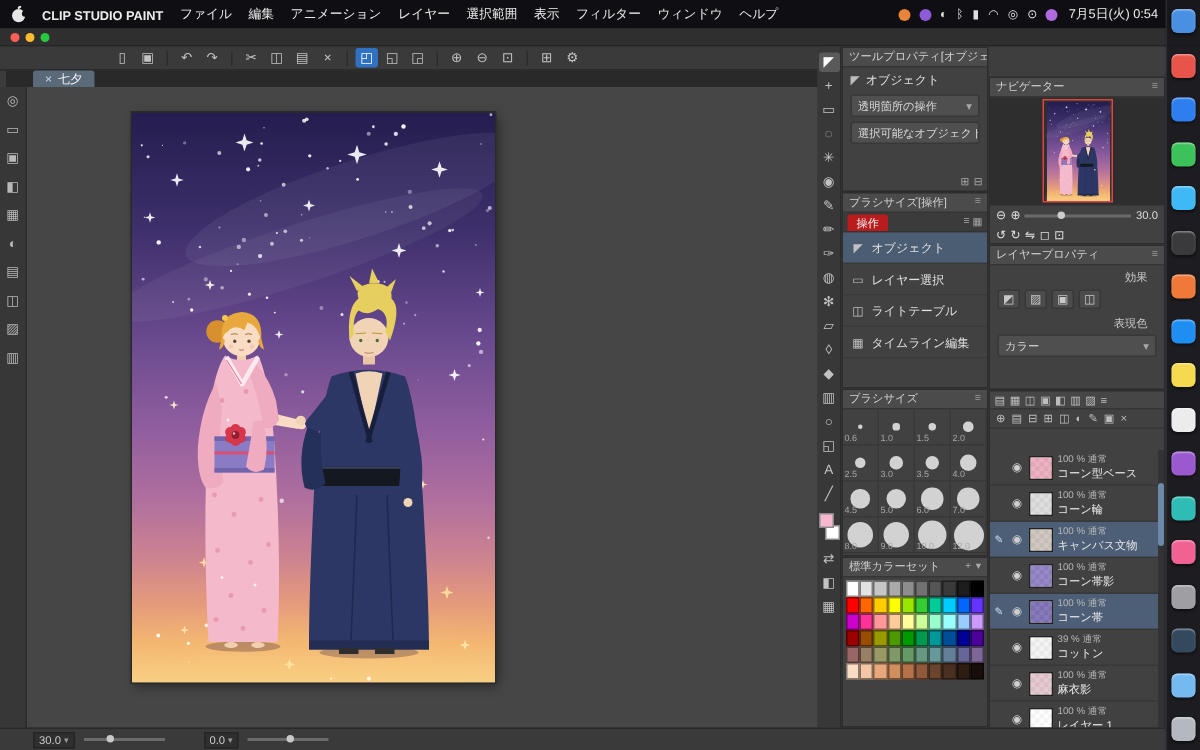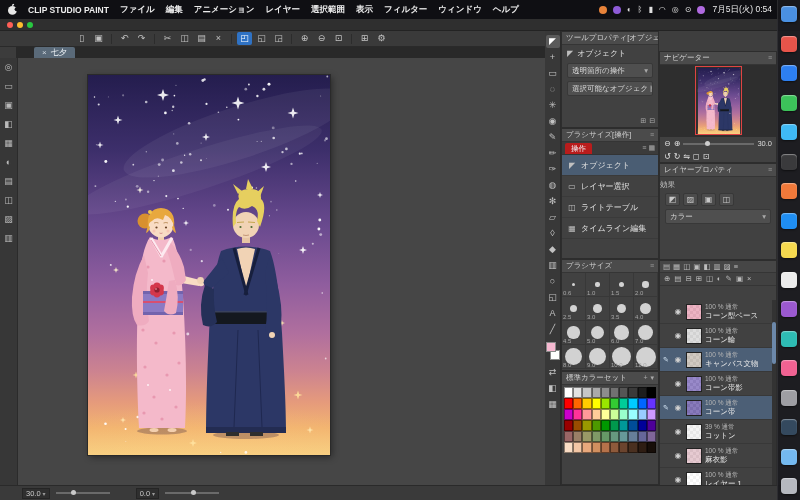--- a/index.html
+++ b/index.html
@@ -6,42 +6,42 @@
 html,body{width:800px;height:500px;overflow:hidden;background:#222;
  font-family:"Liberation Sans","DejaVu Sans",sans-serif;}
 #screen{position:absolute;inset:0;width:800px;height:500px;background:#3c3c3c;overflow:hidden;}
 
 
 #menubar{position:absolute;left:0;top:0;width:800px;height:19px;background:#0f0f13;
  display:flex;align-items:center;padding:0 28px 0 7px;color:#ececec;font-size:8.5px;}
 .apple{width:12px;height:13px;margin-right:9px;flex:0 0 auto;}
 .appname{font-weight:bold;margin-right:11px;white-space:nowrap;}
 #menus{display:flex;gap:11px;white-space:nowrap;}
-.menu{cursor:default;font-weight:bold;}
+.menu{cursor:default;}
 .mb-right{margin-left:auto;display:flex;align-items:center;gap:7px;}
 #mb-status{display:flex;align-items:center;gap:6px;}
 .micon{font-size:8px;color:#e0e0e0;line-height:19px;}
 .mdot{width:8px;height:8px;border-radius:50%;}
 #clock{white-space:nowrap;font-size:8.5px;}
 
 
 #titlebar{position:absolute;top:19px;left:0;width:800px;height:12px;background:#2f2f2f;
  border-bottom:1px solid #232323;text-align:center;font-size:8px;color:#b6b6b6;line-height:11px;}
 .tl{position:absolute;top:3px;width:6px;height:6px;border-radius:50%;}
 .tl.r{left:7px;background:#ff5f57;} .tl.y{left:17px;background:#febc2e;} .tl.g{left:27px;background:#28c840;}
 
 
 #toolbar{position:absolute;top:31px;left:0;width:545px;height:16px;background:#3a3a3a;
  border-bottom:1px solid #2a2a2a;display:flex;align-items:center;padding-left:74px;gap:2px;}
 .tbicon{width:15px;height:13px;font-size:9px;line-height:13px;text-align:center;color:#c3c3c3;border-radius:2px;}
 .tbicon.active{background:#2f72c4;color:#fff;}
 .tbsep{width:1px;height:10px;background:#2c2c2c;margin:0 3px;}
 
 
-#tabbar{position:absolute;top:47px;left:16px;width:545px;height:11px;background:#292929;
+#tabbar{position:absolute;top:47px;left:4px;width:545px;height:11px;background:#292929;
  display:flex;align-items:flex-end;padding-left:18px;}
 .tab{height:11px;background:#5a6a79;color:#eef2f6;font-size:8px;line-height:11px;
  padding:0 8px;display:flex;gap:4px;align-items:center;border-radius:2px 2px 0 0;}
 .tabclose::before{content:"×";font-size:8px;color:#cfd7df;}
 
 
 #leftstrip{position:absolute;top:58px;left:0;width:18px;height:427px;background:#373737;
  border-right:1px solid #2b2b2b;display:flex;flex-direction:column;align-items:center;padding-top:3px;gap:6px;}
 .lsicon{width:13px;height:13px;font-size:9px;color:#b9b9b9;text-align:center;line-height:13px;}
 
@@ -110,21 +110,21 @@
 
 .nav-thumb-wrap{height:72px;background:#2e2e2e;position:relative;}
 #navthumb{position:absolute;left:37px;top:3px;}
 #navframe{position:absolute;left:35px;top:1px;width:47px;height:69px;border:1px solid #e04343;}
 .nav-row{height:13px;display:flex;align-items:center;gap:3px;padding:0 4px;font-size:7px;color:#c6c6c6;}
 .nav-track{flex:1;height:2px;background:#6a6a6a;position:relative;}
 .nav-knob{position:absolute;left:30%;top:-2px;width:5px;height:5px;border-radius:50%;background:#cdcdcd;}
 .nav-val{font-size:7.5px;color:#dcdcdc;}
 
 
-.lp-label{font-size:7.5px;color:#c9c9c9;padding:3px 0 1px;}
+.lp-label{font-size:7.5px;color:#c9c9c9;padding:3px 11px 1px;text-align:right;}
 .lp-effects{display:flex;gap:3px;padding:2px 5px;}
 .fx{width:15px;height:13px;background:#4c4c4c;border:1px solid #383838;border-radius:2px;
  font-size:8px;color:#c8c8c8;text-align:center;line-height:12px;}
 .lp-dd{margin:1px 5px 0;height:15px;background:#4f4f4f;border:1px solid #383838;border-radius:2px;
  font-size:7.5px;color:#dadada;line-height:13px;padding:0 4px;display:flex;justify-content:space-between;}
 .lp-dd::after{content:"▾";color:#a8a8a8;}
 
 
 #ly-top{height:12px;display:flex;gap:3px;padding:0 3px;align-items:center;background:#464646;border-bottom:1px solid #353535;}
 .lyic{font-size:7.5px;color:#bdbdbd;line-height:12px;}
@@ -773,20 +773,21 @@
           <span>レイヤープロパティ</span>
           <span class="pmenu"></span>
         </div>
         <div class="lp-label">効果</div>
         <div class="lp-effects" id="fxrow">
             <div class="fx">◩</div>
             <div class="fx">▨</div>
             <div class="fx">▣</div>
             <div class="fx">◫</div>
           </div>
+        <div class="lp-label">表現色</div>
         <div class="lp-dd">
           <span>カラー</span>
         </div>
       </section>
 
       <section class="panel" id="layers">
         <div id="ly-top">
             <div class="lyic">▤</div>
             <div class="lyic">▦</div>
             <div class="lyic">◫</div>

